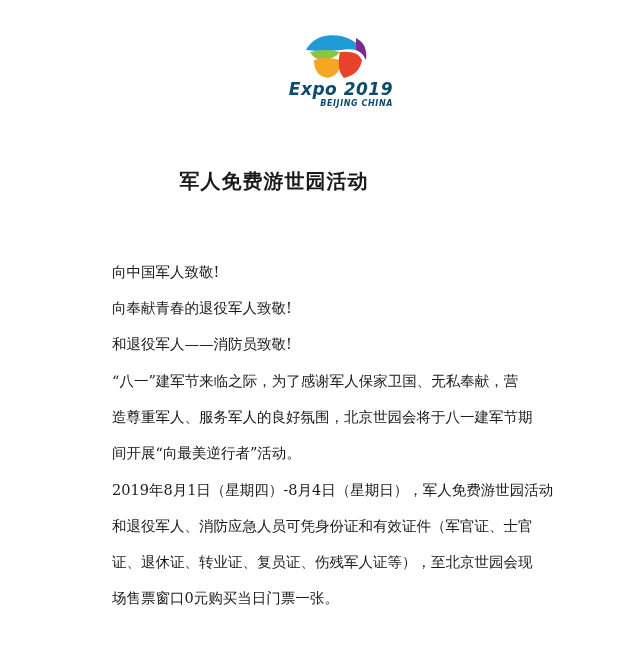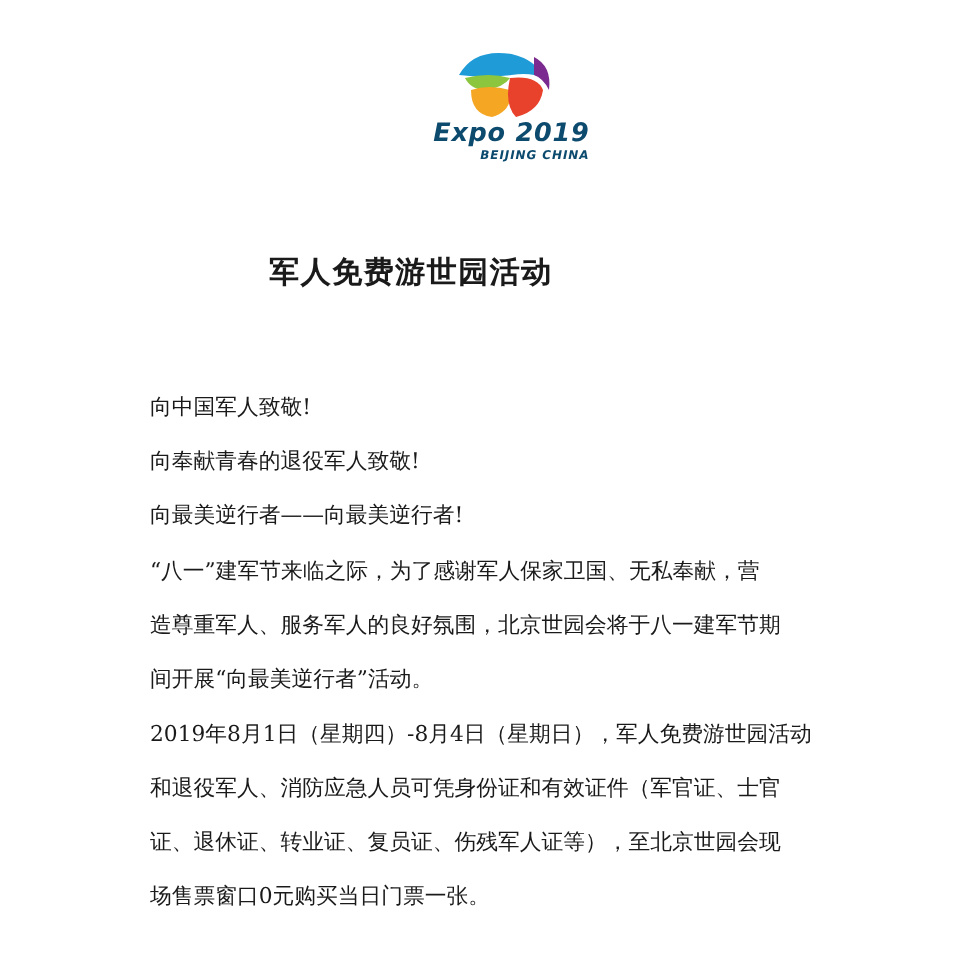--- a/index.html
+++ b/index.html
@@ -6,21 +6,21 @@
   body { width: 640px; height: 652px; position: relative; overflow: hidden;
          font-family: "DejaVu Serif", "Liberation Serif", serif; color: #1a1a1a; }
   .logo { position: absolute; left: 296px; top: 30px; width: 80px; height: 50px; }
   .logo-text { position: absolute; left: 283px; top: 80px; width: 110px; text-align: right;
                font-family: "DejaVu Sans", "Liberation Sans", sans-serif; color: #0c4a6e; }
   .logo-title { font-size: 17px; font-style: italic; font-weight: bold; letter-spacing: 0.5px; line-height: 18px; }
   .logo-sub { font-size: 8px; font-weight: bold; letter-spacing: 0.6px; line-height: 12px; font-style: italic; }
   .title { position: absolute; top: 168px; left: 0; width: 548px; text-align: center;
            font-size: 20px; font-weight: bold; letter-spacing: 1px; }
   .content { position: absolute; left: 100px; top: 266px; width: 440px; font-size: 14.5px; }
-  .para { position: absolute; left: 0; width: 440px; white-space: nowrap; line-height: 36.5px; }
+  .para { position: absolute; left: 12px; width: 440px; white-space: nowrap; line-height: 36.5px; }
 </style>
 </head>
 <body>
 
 <div>
   <svg class="logo" viewBox="0 0 80 50">
     <path d="M10 20 Q20 2 45 6 Q62 10 66 22 Q58 18 45 20 Q28 22 10 20 Z" fill="#1f9bd7"></path>
     <path d="M14 22 Q30 18 44 22 Q40 28 28 30 Q18 30 14 22 Z" fill="#8cc63f"></path>
     <path d="M18 30 Q30 26 44 30 Q46 44 32 48 Q18 46 18 30 Z" fill="#f5a623"></path>
     <path d="M44 22 Q62 20 66 30 Q64 44 48 48 Q40 40 44 22 Z" fill="#e8412c"></path>
@@ -30,21 +30,21 @@
     <div class="logo-title">Expo 2019</div>
     <div class="logo-sub">BEIJING CHINA</div>
   </div>
 </div>
 
 <div class="title">军人免费游世园活动</div>
 
 <div class="content">
   <div class="para" style="top:-12px">向中国军人致敬!</div>
   <div class="para" style="top:24px">向奉献青春的退役军人致敬!</div>
-  <div class="para" style="top:60px">向最美逆行者——向最美逆行者!</div>
+  <div class="para" style="top:60px">和退役军人——消防员致敬!</div>
 
   <div class="para" style="top:97px">“八一”建军节来临之际，为了感谢军人保家卫国、无私奉献，营</div>
   <div class="para" style="top:133px">造尊重军人、服务军人的良好氛围，北京世园会将于八一建军节期</div>
   <div class="para" style="top:169px">间开展“向最美逆行者”活动。</div>
 
   <div class="para" style="top:206px">2019年8月1日（星期四）-8月4日（星期日），军人免费游世园活动</div>
   <div class="para" style="top:242px">和退役军人、消防应急人员可凭身份证和有效证件（军官证、士官</div>
   <div class="para" style="top:278px">证、退休证、转业证、复员证、伤残军人证等），至北京世园会现</div>
   <div class="para" style="top:314px">场售票窗口0元购买当日门票一张。</div>
 </div>

